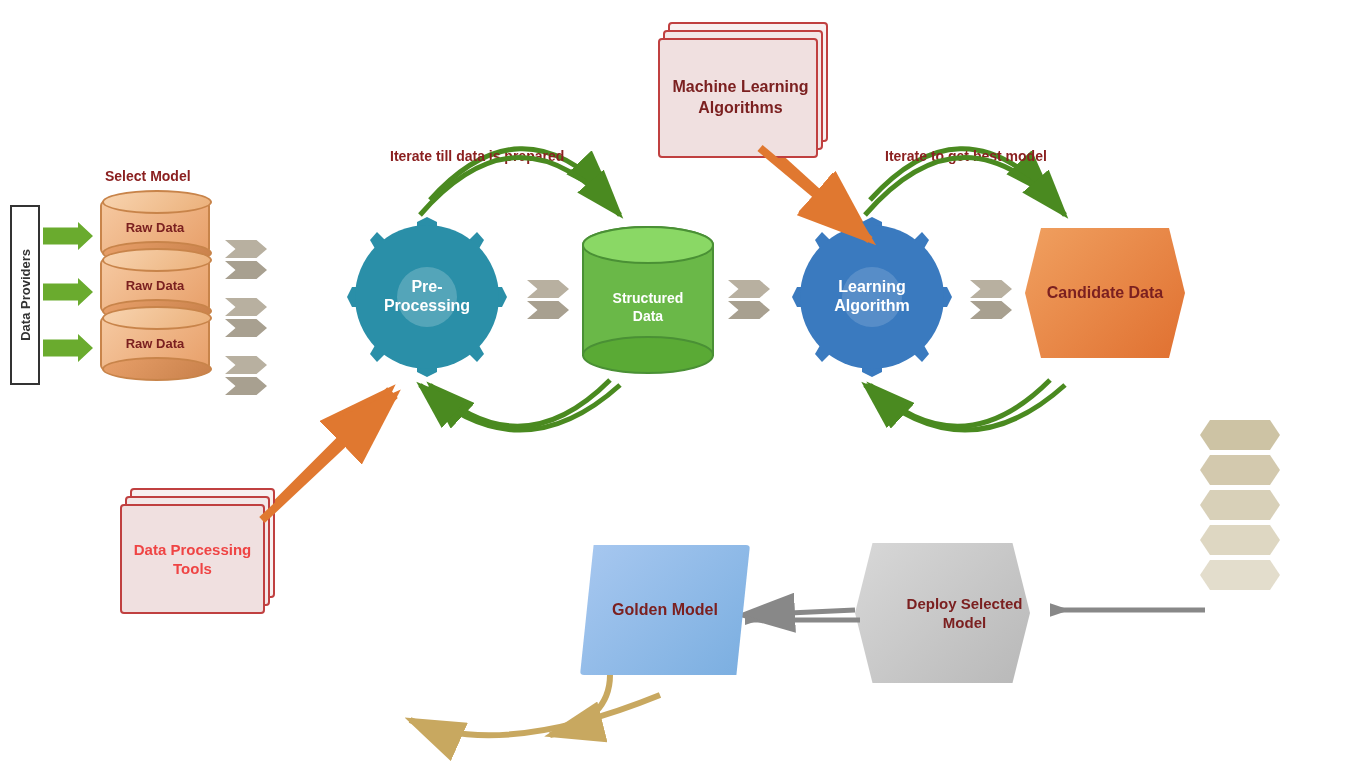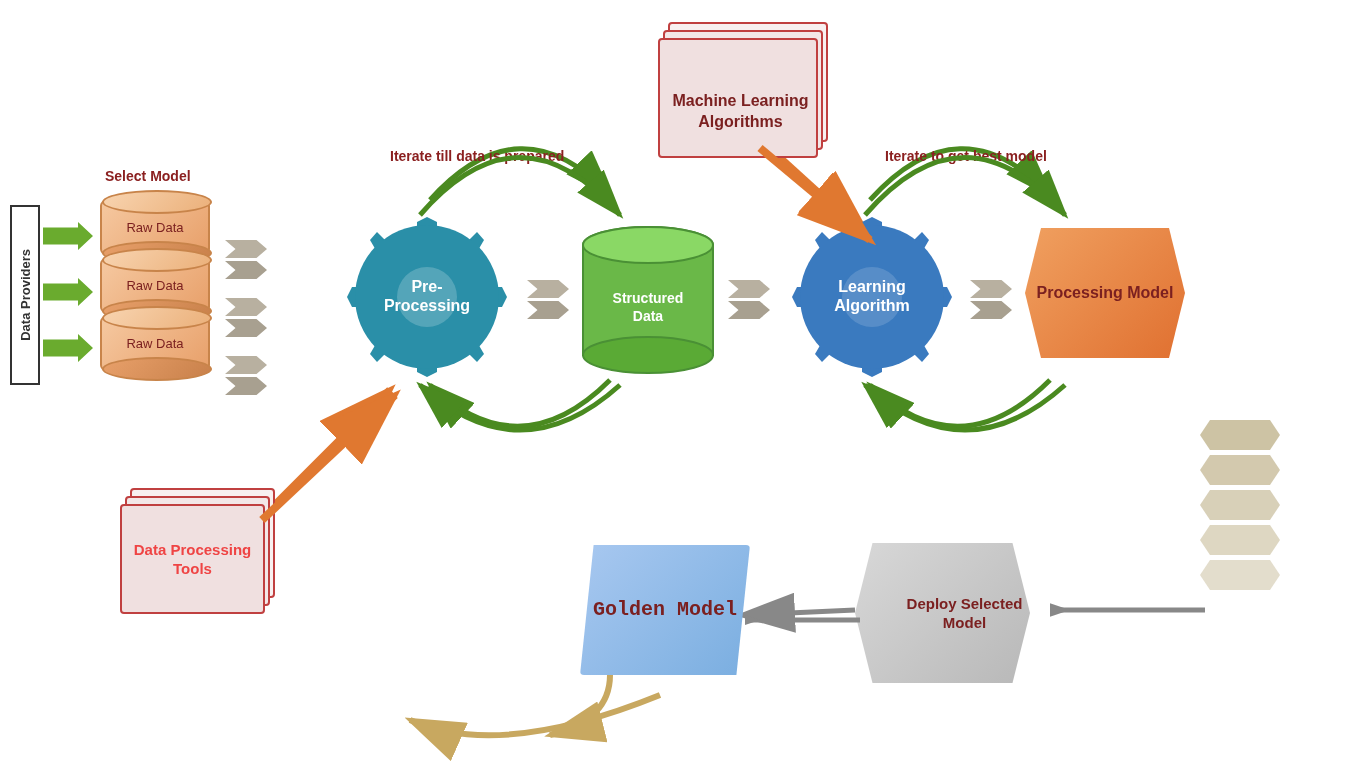--- a/index.html
+++ b/index.html
@@ -80,21 +80,21 @@
       bottom: -12px;
       left: 0;
       width: 100%;
       height: 20px;
       background: linear-gradient(135deg, #e8a06a, #c8804a);
       border-radius: 50%;
       border: 2px solid #c8844a;
     }
     .cylinder-label {
       font-size: 13px;
-      font-weight: normal;
+      font-weight: bold;
       color: #7b2020;
       z-index: 2;
       position: relative;
     }
 
     
     .candidate-model {
       position: absolute;
       width: 160px;
       height: 130px;
@@ -138,26 +138,25 @@
       width: 170px;
       height: 130px;
       background: linear-gradient(135deg, #a8c8f0, #7aaee0);
       clip-path: polygon(8% 0%, 100% 0%, 92% 100%, 0% 100%);
       display: flex;
       align-items: center;
       justify-content: center;
       border-radius: 4px;
     }
     .golden-model-label {
-      font-size: 20px;
+      font-size: 16px;
       font-weight: bold;
       color: #7b2020;
       text-align: left;
       line-height: 1.3;
-      font-family: Liberation Mono, monospace;
     }
 
     
     .stacked-papers {
       position: absolute;
     }
     .paper {
       position: absolute;
       width: 145px;
       height: 110px;
@@ -197,21 +196,21 @@
       height: 120px;
       border: 2px solid #c04040;
       background: #f5e8e8;
       border-radius: 4px;
     }
     .ml-paper-1 { top: 0px; left: 10px; background: #f8f0f0; }
     .ml-paper-2 { top: 8px; left: 5px; background: #f3e8e8; }
     .ml-paper-3 { top: 16px; left: 0px; background: #f0e0e0; }
     .ml-paper-label {
       position: absolute;
-      top: 30px;
+      top: 16px;
       left: 0px;
       width: 165px;
       height: 120px;
       display: flex;
       align-items: center;
       justify-content: center;
       z-index: 10;
     }
     .ml-paper-label-text {
       font-size: 16px;
@@ -387,21 +386,21 @@
     </svg>
   </div>
 
   <div style="position:absolute; left:970px; top:280px; display:flex; flex-direction:column; gap:3px;">
     <div style="width:42px; height:18px; background:#b8b0a0; clip-path:polygon(0 0,75% 0,100% 50%,75% 100%,0 100%,25% 50%);"></div>
     <div style="width:42px; height:18px; background:#a8a090; clip-path:polygon(0 0,75% 0,100% 50%,75% 100%,0 100%,25% 50%);"></div>
   </div>
 
   <div class="candidate-model" style="left:1025px; top:228px;">
     <span class="candidate-model-label">
-      <span>Processing Model</span>
+      <span>Candidate Data</span>
     </span>
   </div>
 
   <div style="position:absolute; left:390px; top:148px; font-size:14px; font-weight:bold; color:#8b2020;">
     <span>Iterate till data is prepared</span>
   </div>
 
   <div style="position:absolute; left:885px; top:148px; font-size:14px; font-weight:bold; color:#8b2020;">
     <span>Iterate to get best model</span>
   </div>

